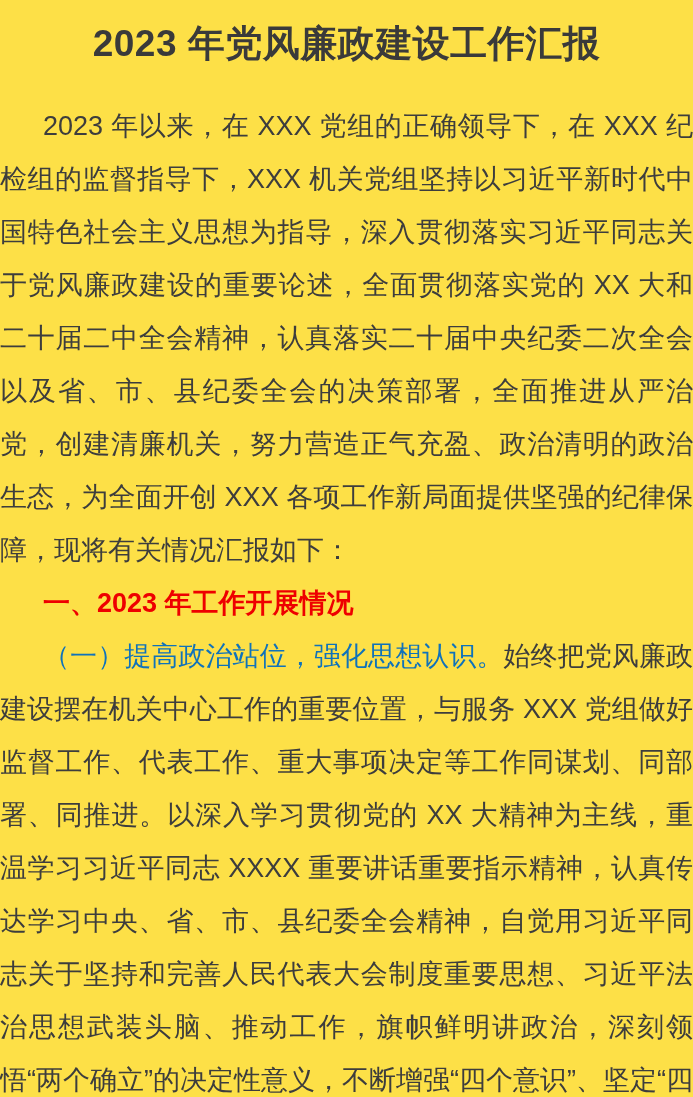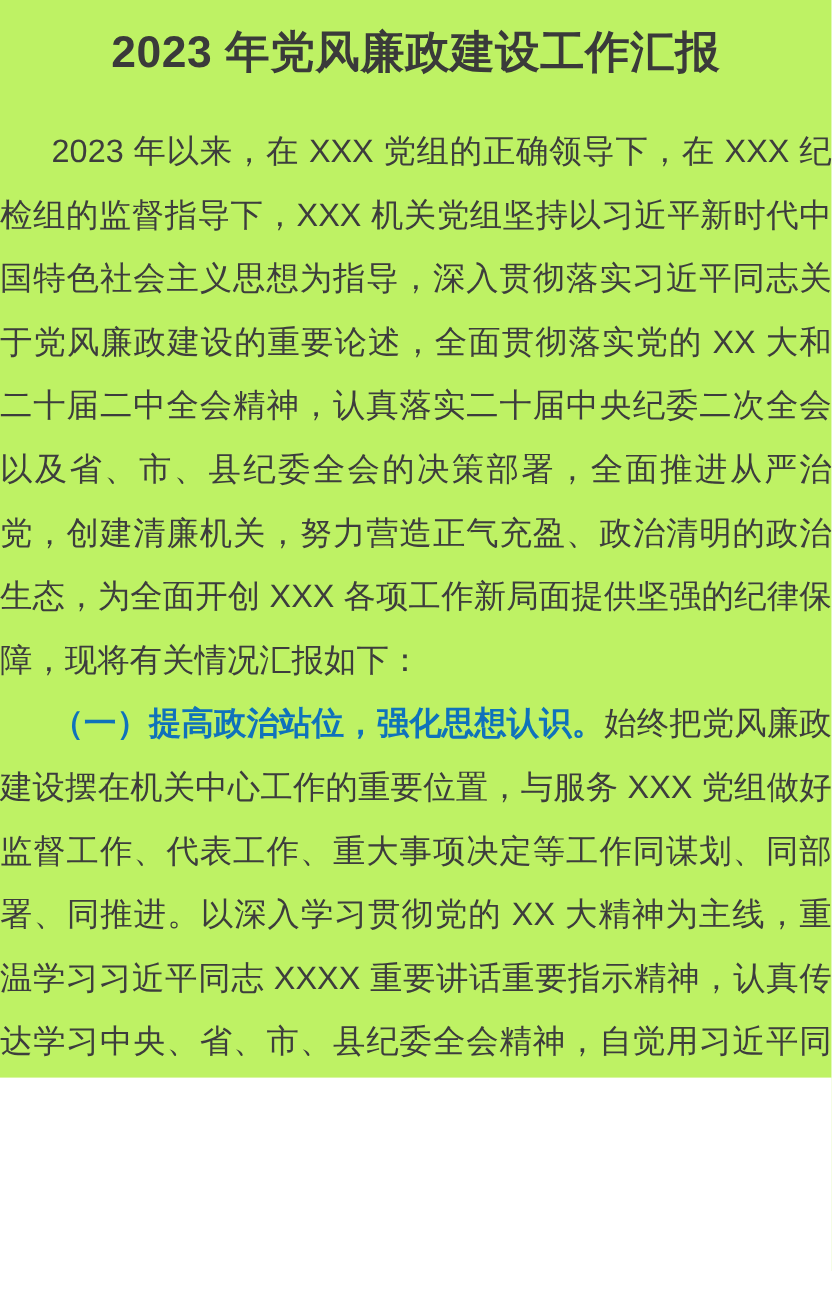--- a/index.html
+++ b/index.html
@@ -7,22 +7,22 @@
     background: #ffffff;
   }
   body {
     width: 693px;
     height: 1097px;
     overflow: hidden;
     font-family: "Liberation Sans", sans-serif;
   }
   .doc-page {
     width: 693px;
-    height: 898px;
-    background: #bef264;
+    height: 1097px;
+    background: #fde047;
     overflow: hidden;
   }
   .doc-title {
     margin-top: 20px;
     font-size: 37px;
     line-height: 48px;
     font-weight: bold;
     text-align: center;
     color: #3a3a3a;
     letter-spacing: 0.5px;
@@ -38,32 +38,33 @@
     text-indent: 43px;
     word-break: break-all;
   }
   .para.section-heading {
     color: #ee0000;
     font-weight: bold;
     text-align: left;
   }
   .lead-run {
     color: #0f72bb;
-    font-weight: bold;
+    font-weight: normal;
   }
 </style>
 </head>
 <body>
 
 <div class="doc-page">
 
   <div class="doc-title">2023 年党风廉政建设工作汇报</div>
 
   <div class="doc-body">
 
     <p class="para"><span>2023 年以来，在 XXX 党组的正确领导下，在 XXX 纪检组的监督指导下，XXX 机关党组坚持以习近平新时代中国特色社会主义思想为指导，深入贯彻落实习近平同志关于党风廉政建设的重要论述，全面贯彻落实党的 XX 大和二十届二中全会精神，认真落实二十届中央纪委二次全会以及省、市、县纪委全会的决策部署，全面推进从严治党，创建清廉机关，努力营造正气充盈、政治清明的政治生态，为全面开创 XXX 各项工作新局面提供坚强的纪律保障，现将有关情况汇报如下：</span></p>
 
+    <p class="para section-heading"><span>一、2023 年工作开展情况</span></p>
 
     <p class="para"><span class="lead-run">（一）提高政治站位，强化思想认识。</span><span>始终把党风廉政建设摆在机关中心工作的重要位置，与服务 XXX 党组做好监督工作、代表工作、重大事项决定等工作同谋划、同部署、同推进。以深入学习贯彻党的 XX 大精神为主线，重温学习习近平同志 XXXX 重要讲话重要指示精神，认真传达学习中央、省、市、县纪委全会精神，自觉用习近平同志关于坚持和完善人民代表大会制度重要思想、习近平法治思想武装头脑、推动工作，旗帜鲜明讲政治，深刻领悟“两个确立”的决定性意义，不断增强“四个意识”、坚定“四个自信”、做到“两个维</span></p>
 
   </div>
 
 </div>
 
 </body></html>

